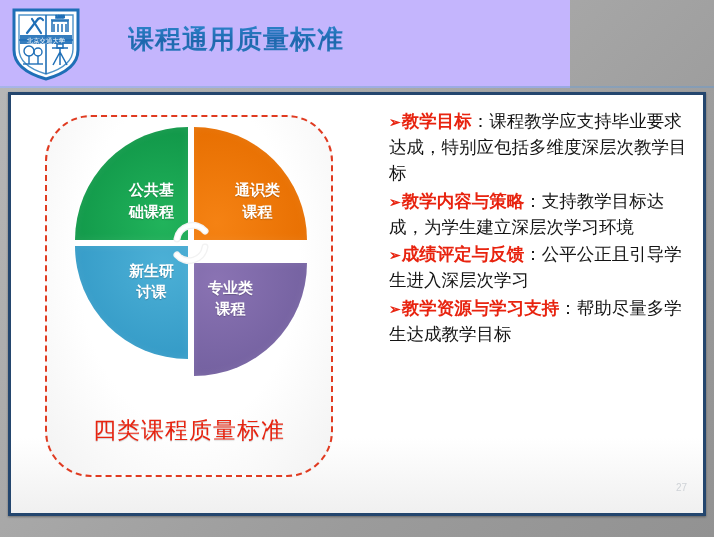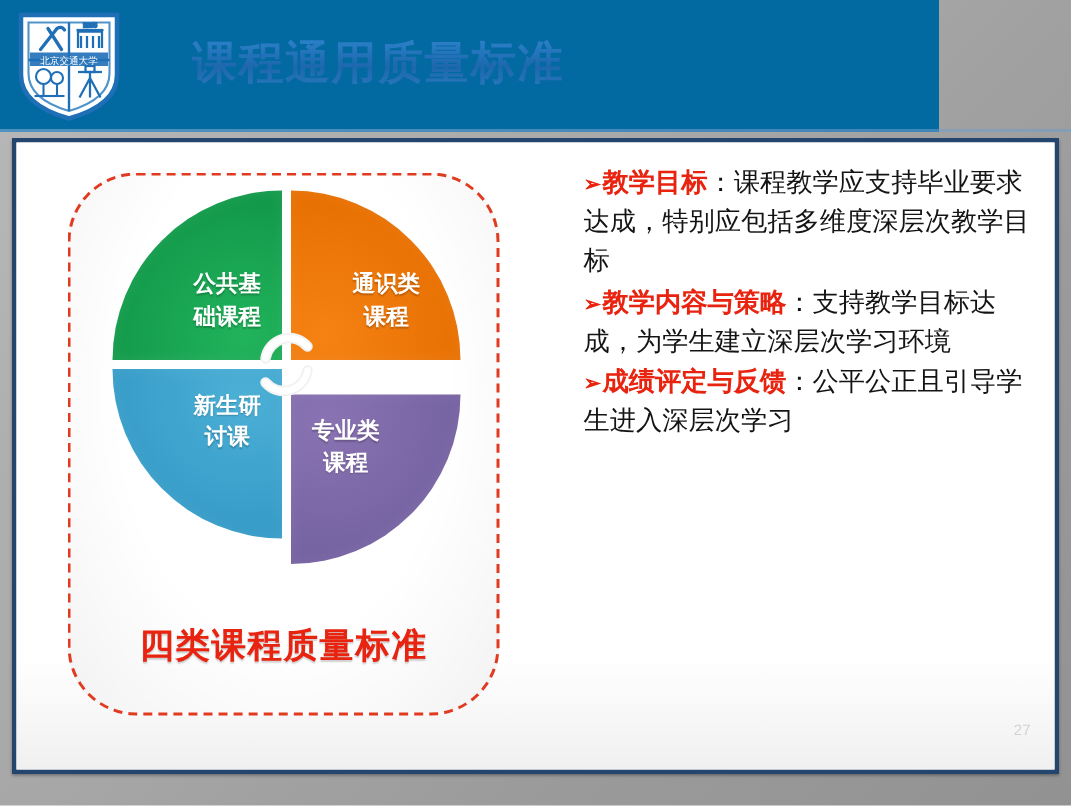--- a/index.html
+++ b/index.html
@@ -17,34 +17,34 @@
     position: relative;
     width: 714px;
     height: 537px;
     box-sizing: border-box;
   }
 
   
   #header {
     position: absolute;
     left: 0; top: 0;
-    width: 626px;
+    width: 570px;
     height: 88px;
-    background: #0369a1;
+    background: #c4b5fd;
   }
   #logo-wrap {
     position: absolute;
     left: 10px; top: 6px;
     width: 72px; height: 76px;
   }
   #title {
     position: absolute;
     left: 128px;
     top: 22px;
-    font-size: 30px;
+    font-size: 26px;
     font-weight: bold;
     letter-spacing: 1px;
     color: #1f6fb7;
     background: linear-gradient(180deg,#2f87cf 0%, #1d67ad 55%, #2b7cc0 100%);
     -webkit-background-clip: text;
     background-clip: text;
     -webkit-text-fill-color: transparent;
     white-space: nowrap;
   }
   #header-rule {
@@ -141,21 +141,21 @@
     left: 82px; top: 82px;
     width: 68px; height: 68px;
     pointer-events: none;
   }
   #caption {
     position: absolute;
     left: 0; top: 312px;
     width: 320px;
     text-align: center;
     font-size: 23px;
-    font-weight: bold;
+    font-weight: normal;
     color: #e8230f;
     letter-spacing: 1px;
     text-shadow: 0 1px 1px rgba(0,0,0,.18);
   }
 
   
   #bullets {
     position: absolute;
     left: 378px; top: 14px;
     width: 300px;
@@ -293,19 +293,22 @@
 
         <div class="bullet">
           <span class="b-arrow">➢</span><span class="b-term">教学内容与策略</span><span class="b-body">：</span><span class="b-body">支持教学目标达成，为学生建立深层次学习环境</span>
         </div>
 
         <div class="bullet">
           <span class="b-arrow">➢</span><span class="b-term">成绩评定与反馈</span><span class="b-body">：</span><span class="b-body">公平公正且引导学生进入深层次学习</span>
         </div>
 
 
+        <div class="bullet">
+          <span class="b-arrow">➢</span><span class="b-term">教学资源与学习支持</span><span class="b-body">：</span><span class="b-body">帮助尽量多学生达成教学目标</span>
+        </div>
       </div>
 
       <div id="page-number">27</div>
 
     </div>
   </div>
 </div>
 
 </body></html>

